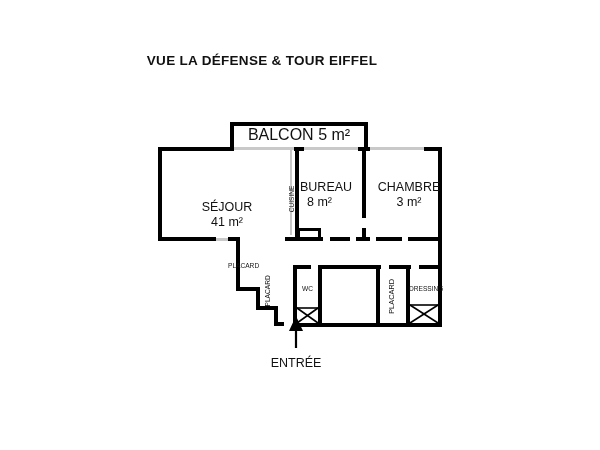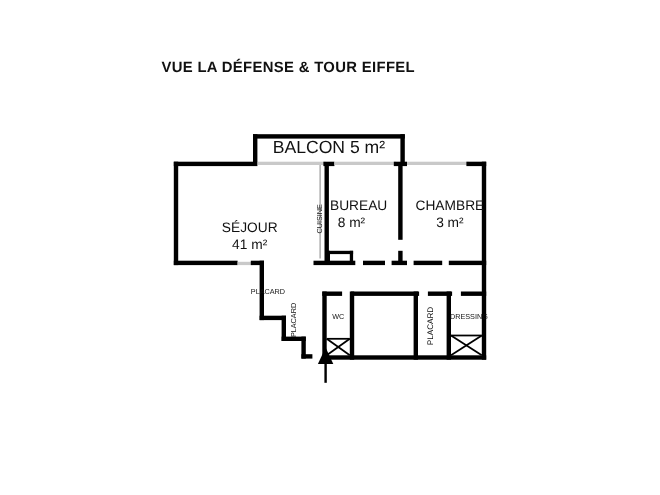--- a/index.html
+++ b/index.html
@@ -198,14 +198,17 @@
 
 
   <div class="lbl lbl-vert-8" style="left:366px; top:292px; width:52px;">
     <span>PLACARD</span>
   </div>
 
   <div class="lbl lbl-tiny" style="left:409px; top:285px; width:30px;">
     <span>DRESSING</span>
   </div>
 
+  <div class="lbl lbl-entree" style="left:246px; top:356px; width:100px;">
+    <span>ENTRÉE</span>
+  </div>
 
 </div>
 
 </body></html>

